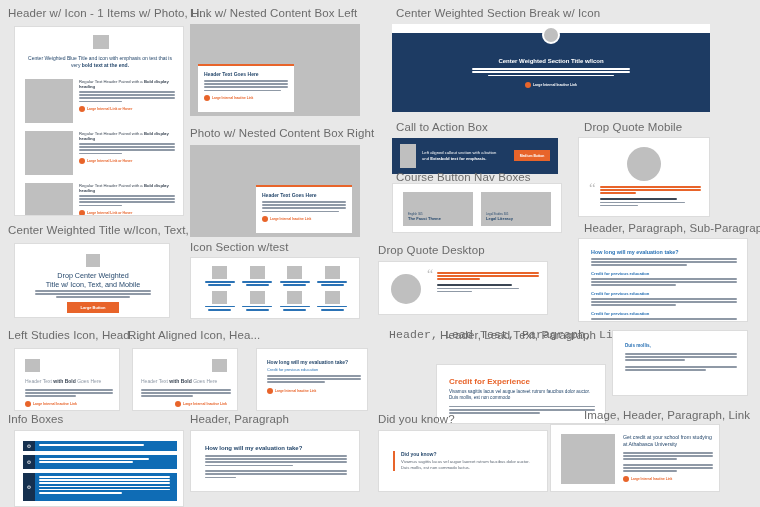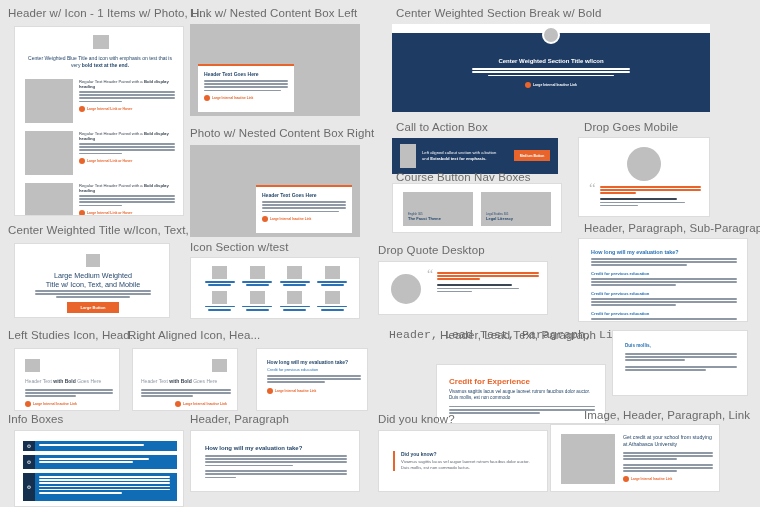--- a/index.html
+++ b/index.html
@@ -103,21 +103,21 @@
         </div>
       </div>
     </div>
   </div>
 </div>
 
 <div class="sec-label" style="left:8px; top:223px;">Center Weighted Title w/Icon, Text, ...</div>
 <div class="card" style="left:14px; top:243px; width:156px; height:75px;">
   <div class="ph" style="position:absolute;left:71px;top:10px;width:14px;height:13px;"></div>
   <div style="position:absolute;left:10px;top:27px;width:136px;text-align:center;color:#27496d;font-size:7.2px;line-height:9px;">
-    <div>Large Medium Weighted</div>
+    <div>Drop Center Weighted</div>
     <div>Title w/ Icon, Text, and Mobile</div>
   </div>
   <div style="position:absolute;left:20px;top:46px;width:116px;">
     <div class="tl" style="width:100%"></div>
       <div class="tl" style="width:100%"></div>
       <div class="tl" style="width:64%;margin-left:18%"></div>
   </div>
   <div class="orange" style="position:absolute;left:52px;top:58px;width:52px;height:11px;display:flex;align-items:center;justify-content:center;">
     <span style="font-size:4px;color:#fff;font-weight:bold;">Large Button</span>
   </div>
@@ -306,21 +306,21 @@
         <div class="tl" style="width:62%"></div>
     </div>
     <div style="margin-top:4px;">
       <div class="tl" style="width:100%"></div>
         <div class="tl" style="width:100%"></div>
         <div class="tl" style="width:22%"></div>
     </div>
   </div>
 </div>
 
-<div class="sec-label" style="left:396px; top:6px;">Center Weighted Section Break w/ Bold</div>
+<div class="sec-label" style="left:396px; top:6px;">Center Weighted Section Break w/ Icon</div>
 <div class="plain" style="left:392px; top:24px; width:318px; height:88px;">
   <div style="position:absolute;left:0;top:0;width:318px;height:9px;background:#fff;"></div>
   <div class="navy" style="position:absolute;left:0;top:9px;width:318px;height:79px;"></div>
   <div class="ph-c" style="position:absolute;left:150px;top:2px;width:18px;height:18px;border:2px solid #fff;"></div>
   <div style="position:absolute;left:80px;top:34px;width:158px;text-align:center;">
     <div style="font-size:6px;color:#fff;font-weight:bold;">Center Weighted Section Title w/Icon</div>
     <div style="margin-top:4px;">
       <div class="tl w" style="width:100%;margin:0 auto 1.8px"></div>
       <div class="tl w" style="width:100%;margin:0 auto 1.8px"></div>
       <div class="tl w" style="width:80%;margin:0 auto"></div>
@@ -410,21 +410,21 @@
 </div>
 
 <div class="sec-label" style="left:378px; top:412px;">Did you know?</div>
 <div class="card" style="left:378px; top:430px; width:170px; height:62px;">
   <div style="position:absolute;left:14px;top:20px;width:140px;border-left:2px solid #e8642a;padding-left:6px;">
     <div style="font-size:5px;color:#27496d;font-weight:bold;">Did you know?</div>
     <div style="font-size:4.2px;line-height:6px;color:#5d6773;margin-top:2px;">Vivamus sagittis lacus vel augue laoreet rutrum faucibus dolor auctor. Duis mollis, est non commodo luctus.</div>
   </div>
 </div>
 
-<div class="sec-label" style="left:584px; top:120px;">Drop Goes Mobile</div>
+<div class="sec-label" style="left:584px; top:120px;">Drop Quote Mobile</div>
 <div class="card" style="left:578px; top:137px; width:132px; height:80px;">
   <div class="ph-c" style="position:absolute;left:48px;top:9px;width:34px;height:34px;"></div>
   <div style="position:absolute;left:12px;top:48px;width:110px;">
     <div style="position:absolute;left:-2px;top:-3px;font-size:15px;color:#bfbfbf;line-height:10px;font-family:'Liberation Serif',serif;">“</div>
     <div style="margin-left:9px;">
       <div class="tl o" style="width:100%"></div>
         <div class="tl o" style="width:100%"></div>
         <div class="tl o" style="width:36%"></div>
     </div>
     <div style="margin-top:4px;margin-left:9px;">

